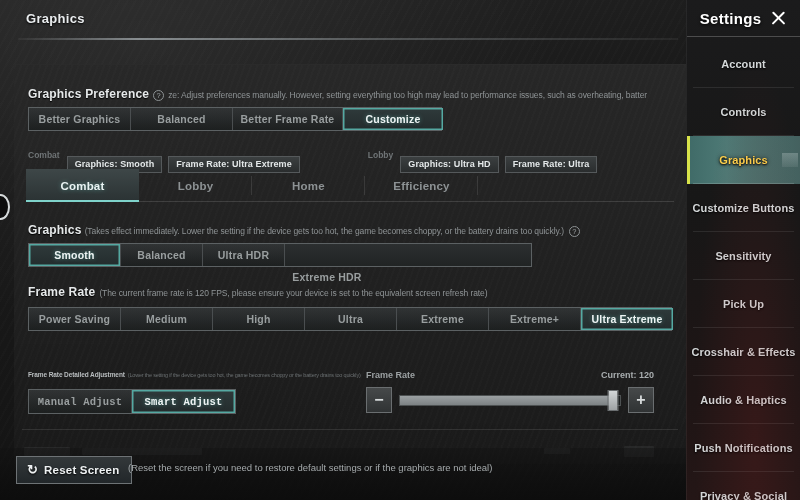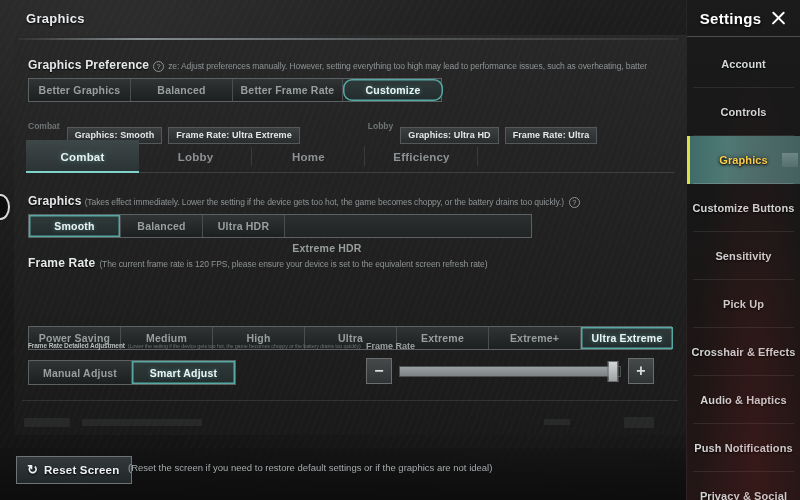--- a/index.html
+++ b/index.html
@@ -34,21 +34,21 @@
     letter-spacing:.3px;
     text-shadow:0 1px 2px #000;
   }
   .top-rule{
     position:absolute; left:18px; top:38px; width:660px; height:2px;
     background:linear-gradient(90deg, rgba(255,255,255,.04), rgba(210,220,225,.55) 18%, rgba(190,200,205,.30) 55%, rgba(255,255,255,.05));
   }
 
   
   .panel{
-    position:absolute; left:14px; top:35px; width:672px; height:400px;
+    position:absolute; left:14px; top:64px; width:672px; height:400px;
     background:linear-gradient(180deg, rgba(40,40,40,.92), rgba(26,26,26,.94));
     border-top:1px solid rgba(255,255,255,.07);
     overflow:hidden;
   }
   .panel:before{
     content:""; position:absolute; inset:0;
     background:repeating-linear-gradient(110deg, rgba(255,255,255,.010) 0 2px, rgba(0,0,0,0) 2px 6px);
     pointer-events:none;
   }
 
@@ -277,21 +277,21 @@
         <span class="sec-desc">ze: Adjust preferences manually. However, setting everything too high may lead to performance issues, such as overheating, batter</span>
       </div>
     </div>
   </div>
 
   <div class="section" style="top:42px; padding:0 14px;">
     <div class="seg-group" style="width:414px;" id="pref-group">
         <div class="seg" style="flex: 0 0 102px;">Better Graphics</div>
         <div class="seg" style="flex: 0 0 102px;">Balanced</div>
         <div class="seg" style="flex: 0 0 110px;">Better Frame Rate</div>
-        <div class="seg sel" style="flex: 0 0 100px; border-radius: 9px;">Customize</div>
+        <div class="seg sel" style="flex: 0 0 100px;">Customize</div>
       </div>
   </div>
 
   <div class="section" style="top:71px; padding:0 14px;">
     <div style="display:flex; align-items:center;" id="summary-row">
         <span class="chip-key" style="margin-left: 0px;">Combat</span>
         <span class="chip" style="margin-left: 6px;">Graphics: Smooth</span>
         <span class="chip" style="margin-left: 6px;">Frame Rate: Ultra Extreme</span>
         <span class="chip-key" style="margin-left: 68px;">Lobby</span>
         <span class="chip" style="margin-left: 6px;">Graphics: Ultra HD</span>
@@ -328,39 +328,39 @@
   </div>
 
   <div class="section" style="top:220px; padding:0 14px;">
     <div style="display:flex; align-items:baseline; gap:4px;">
       <span class="sec-label">Frame Rate</span>
       <span class="sec-desc">(The current frame rate is 120 FPS, please ensure your device is set to the equivalent screen refresh rate)</span>
     </div>
   </div>
 
   <div class="section" style="top:242px; padding:0 14px;">
-    <div class="seg-group" style="width:644px;margin-top:48px;" id="fps-group">
+    <div class="seg-group" style="width:644px;" id="fps-group">
         <div class="seg" style="flex: 0 0 92px;">Power Saving</div>
         <div class="seg" style="flex: 0 0 92px;">Medium</div>
         <div class="seg" style="flex: 0 0 92px;">High</div>
         <div class="seg" style="flex: 0 0 92px;">Ultra</div>
         <div class="seg" style="flex: 0 0 92px; text-align: center;">Extreme</div>
         <div class="seg" style="flex: 0 0 92px;">Extreme+</div>
         <div class="seg sel" style="flex: 0 0 92px;">Ultra Extreme</div>
       </div>
   </div>
 
   <div class="section" style="top:306px; padding:0 14px;">
     <div style="display:flex; align-items:baseline; gap:3px;">
       <span class="tiny-label">Frame Rate Detailed Adjustment</span>
       <span class="tiny-desc">(Lower the setting if the device gets too hot, the game becomes choppy or the battery drains too quickly)</span>
     </div>
   </div>
 
-  <div class="section" style="top:324px; padding:0 14px;">
+  <div class="section" style="top:324px; padding:0 14px;font-family:Liberation Mono, monospace;">
     <div class="seg-group" style="width:208px; height:25px;" id="mode-group">
         <div class="seg" style="flex: 0 0 103px;">Manual Adjust</div>
         <div class="seg sel" style="flex: 0 0 103px;">Smart Adjust</div>
       </div>
   </div>
 
   <div class="section" style="top:305px; left:352px; width:300px;">
     <div style="display:flex; justify-content:space-between; align-items:baseline; width:288px;">
       <span class="slider-label">Frame Rate</span>
       <span class="slider-current">Current: 120</span>

